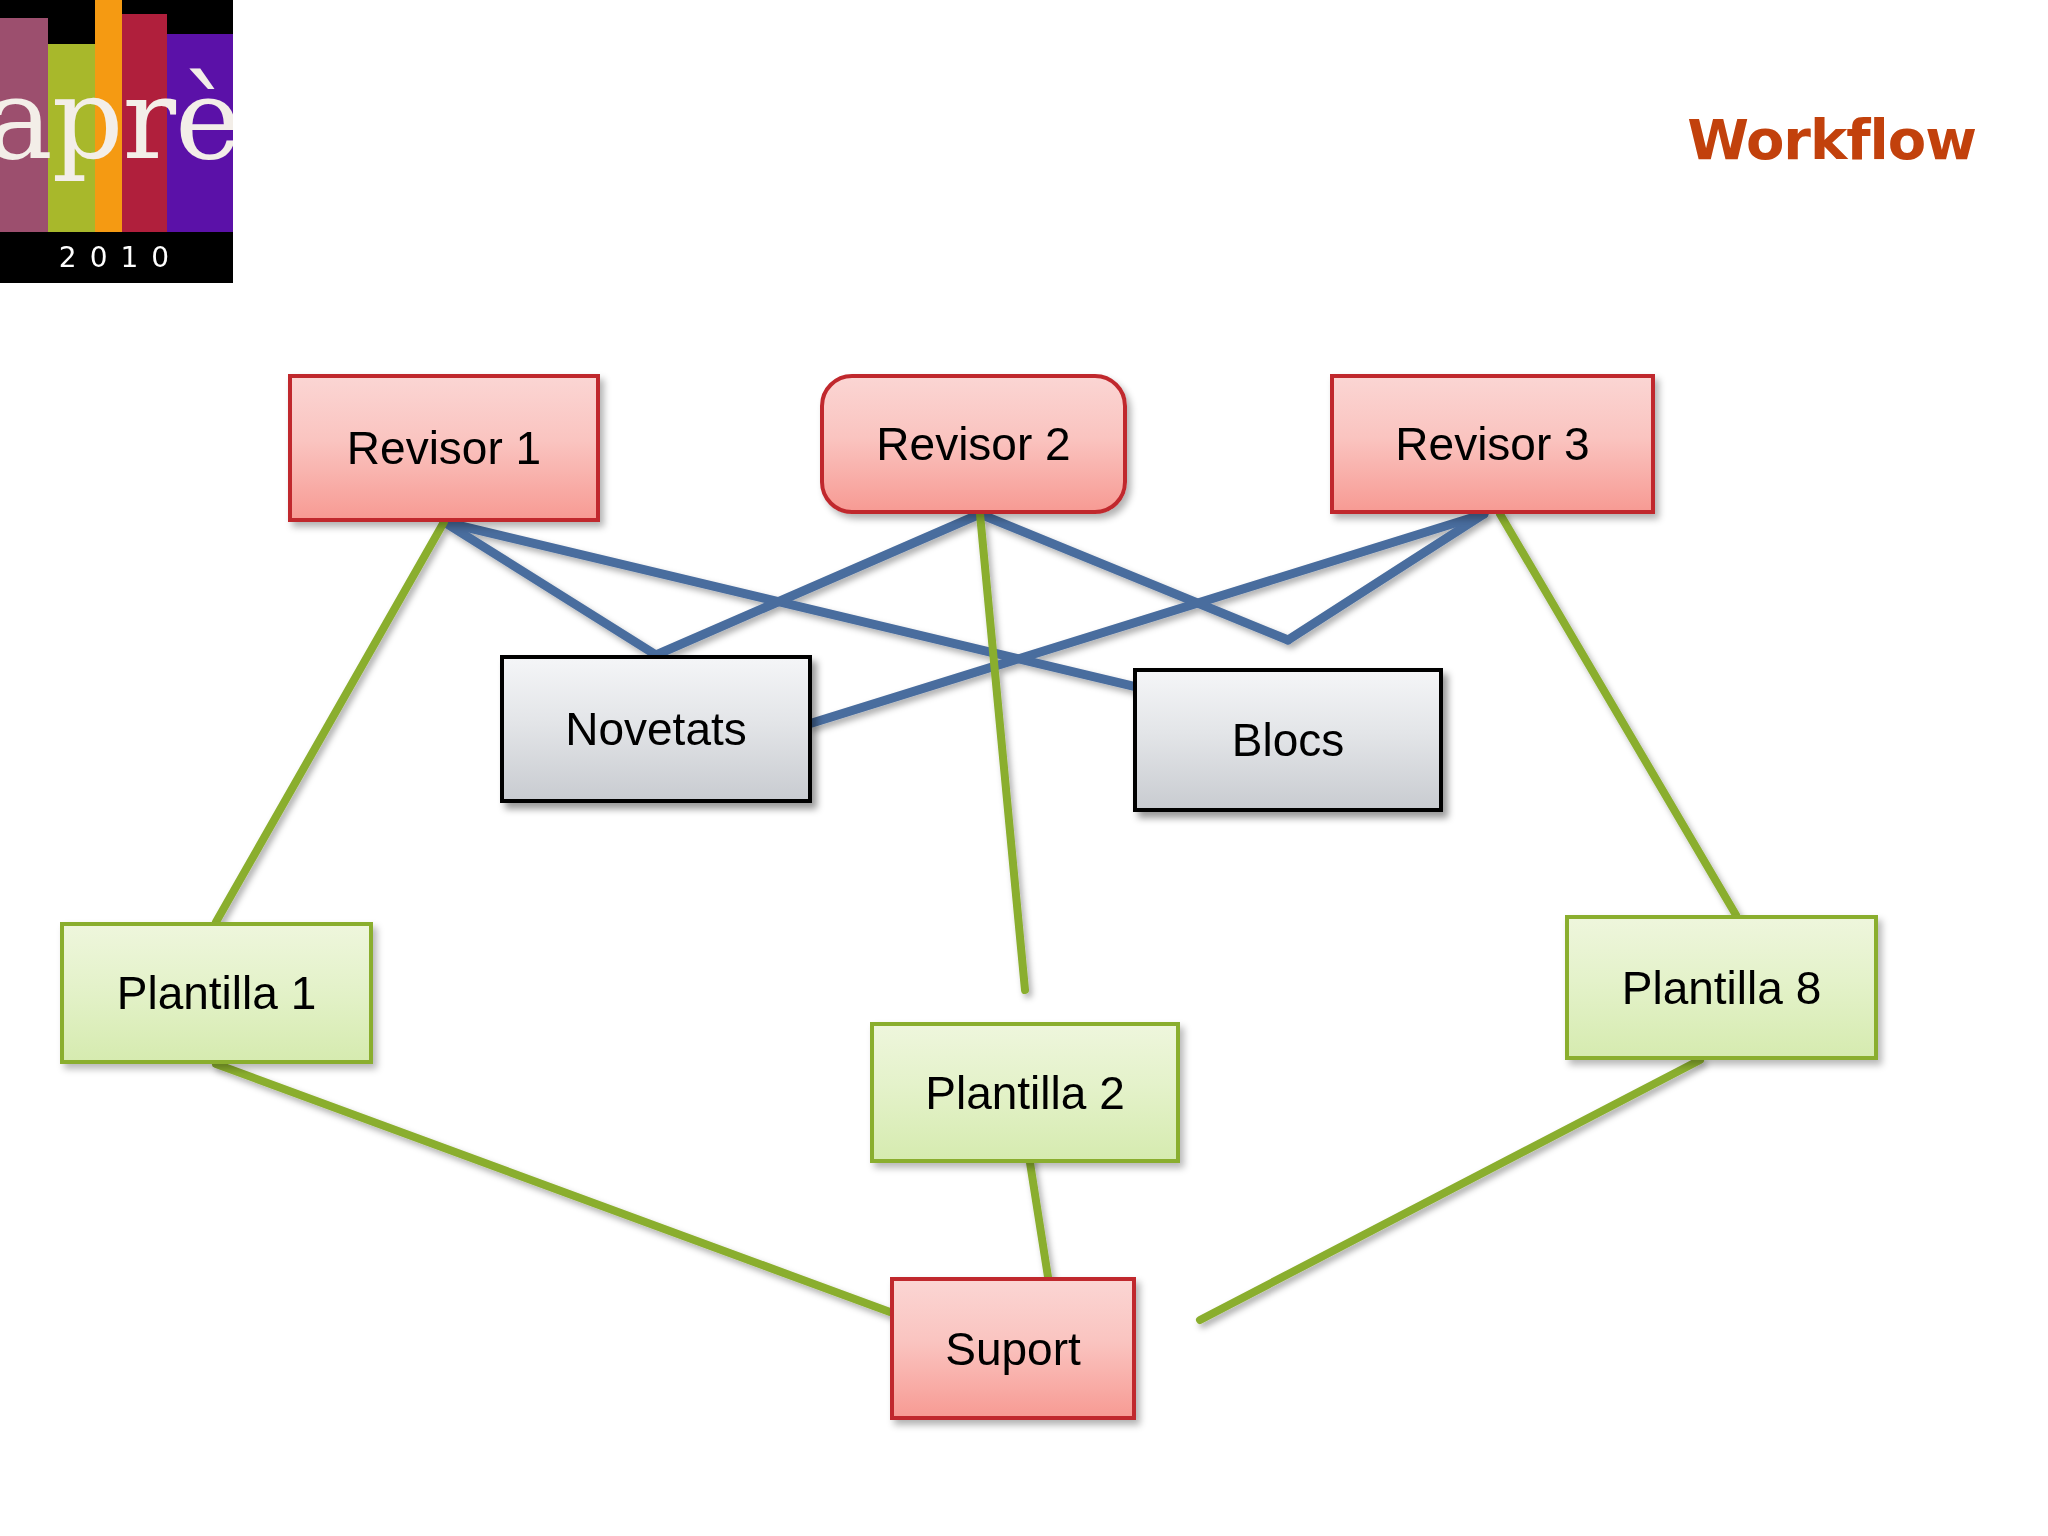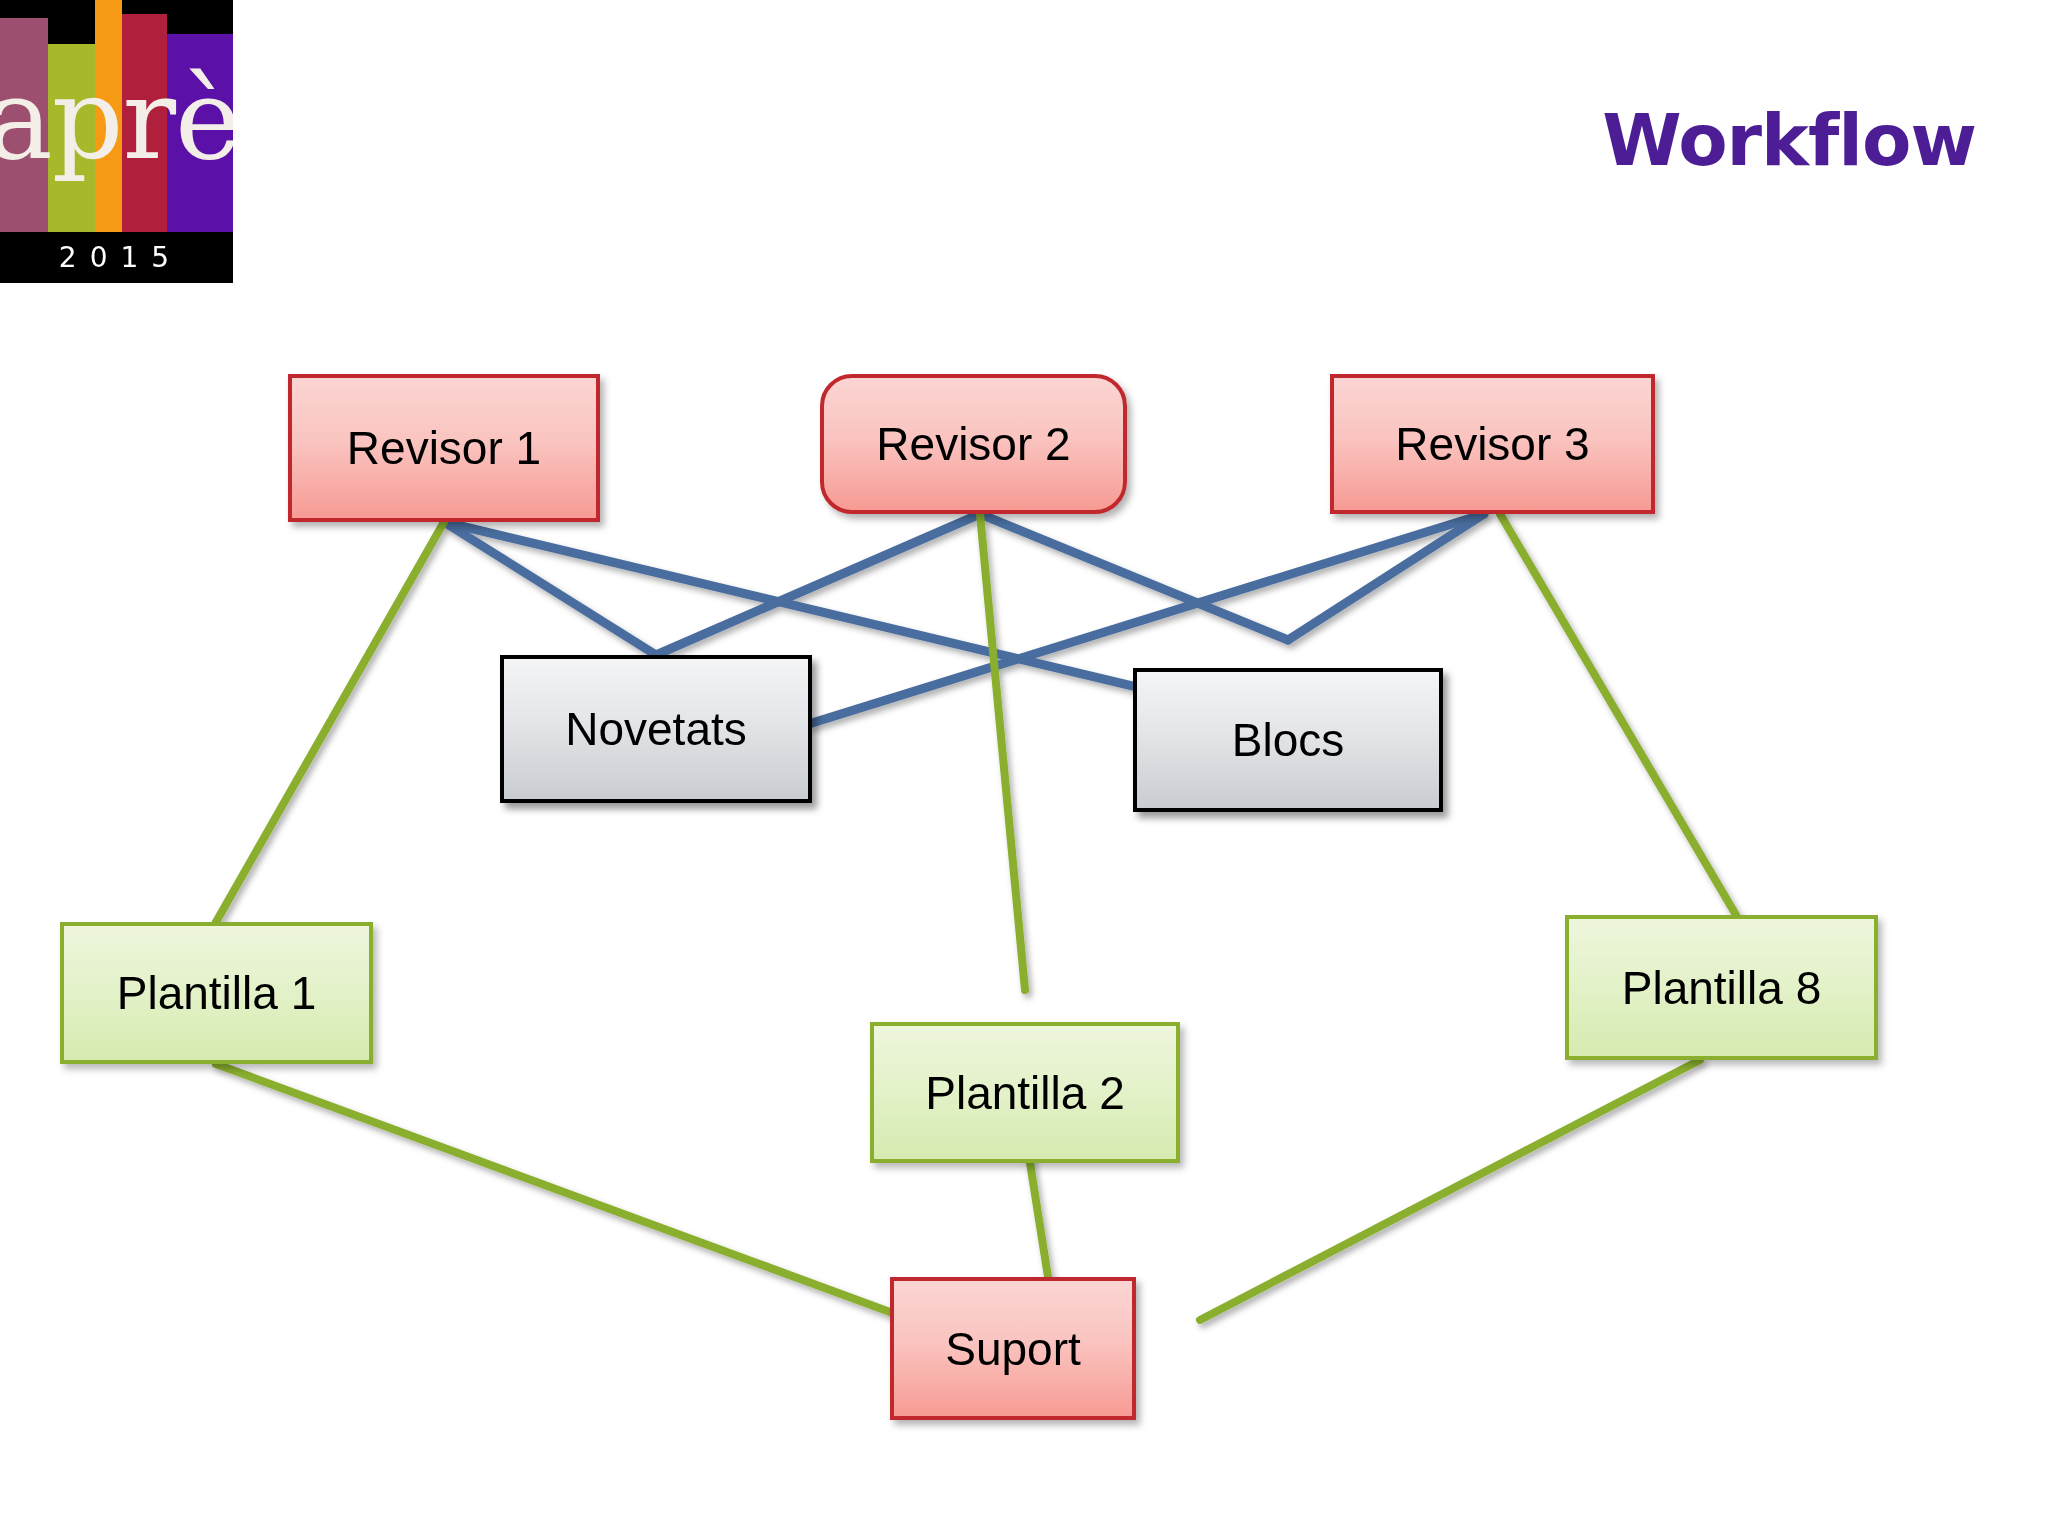--- a/index.html
+++ b/index.html
@@ -75,23 +75,23 @@
     box-sizing: border-box;
   }
 
   
   #title {
     position: absolute;
     right: 72px;
     top: 92px;
     font-family: "DejaVu Sans", sans-serif;
     font-weight: bold;
-    font-size: 72px;
+    font-size: 56px;
     line-height: 96px;
-    color: #4c1d95;
+    color: #c2410c;
     letter-spacing: -1px;
     text-align: right;
   }
 
   
   #connectors {
     position: absolute;
     left: 0; top: 0;
     width: 2048px;
     height: 1536px;
@@ -134,21 +134,21 @@
 
   <div id="logo">
     <div class="stripes">
       <div class="stripe" style="left:0px;   width:48px;  background:#9c4f6e; top:18px; height:214px;"></div>
       <div class="stripe" style="left:48px;  width:47px;  background:#a8b82b; top:44px; height:188px;"></div>
       <div class="stripe" style="left:95px;  width:27px;  background:#f59a12; top:0px;  height:232px;"></div>
       <div class="stripe" style="left:122px; width:45px;  background:#b01f3c; top:14px; height:218px;"></div>
       <div class="stripe" style="left:167px; width:66px;  background:#5b11a8; top:34px; height:198px;"></div>
     </div>
     <div class="wordmark">aprèn</div>
-    <div class="year">2015</div>
+    <div class="year">2010</div>
   </div>
 
   <div id="title">Workflow</div>
 
   <svg id="connectors" viewBox="0 0 2048 1536" width="2048" height="1536">
     <defs>
       <filter id="lineshadow" x="-20%" y="-20%" width="160%" height="160%">
         <feDropShadow dx="3" dy="4" stdDeviation="3" flood-color="#000000" flood-opacity="0.32"></feDropShadow>
       </filter>
     </defs>

